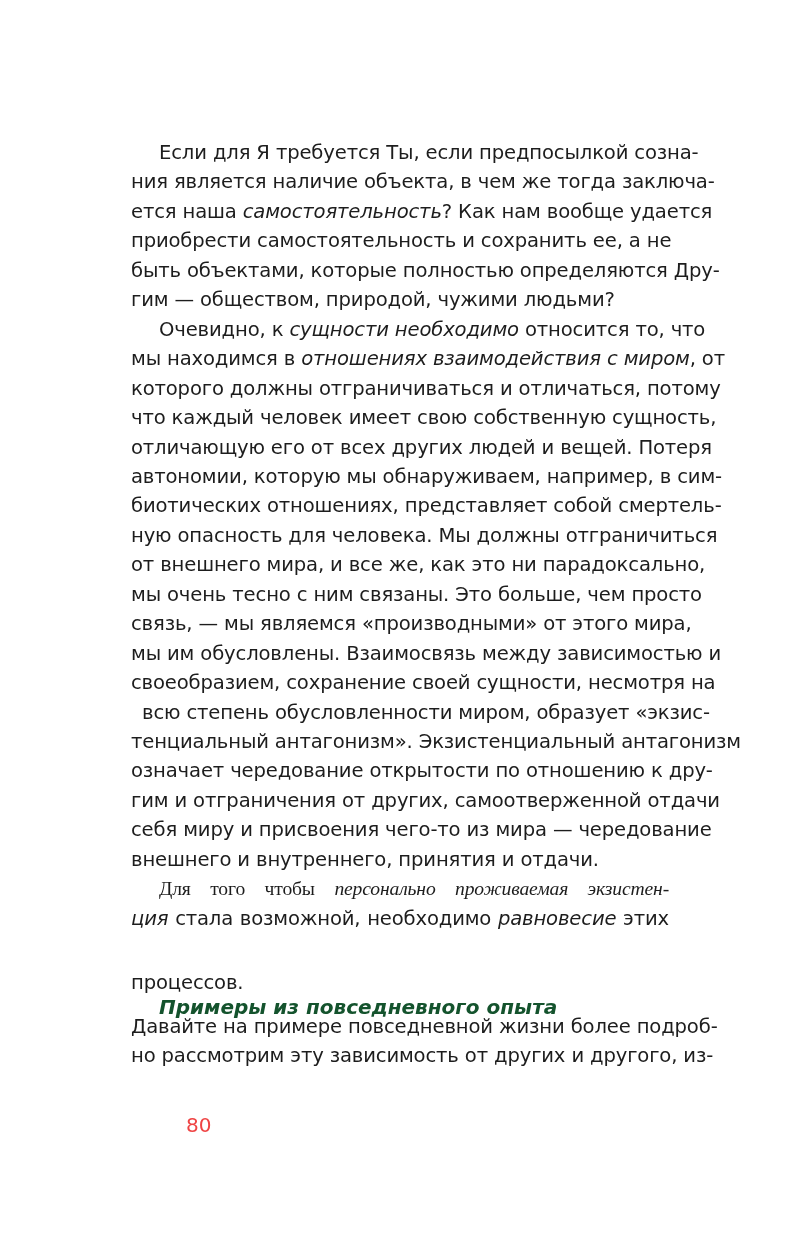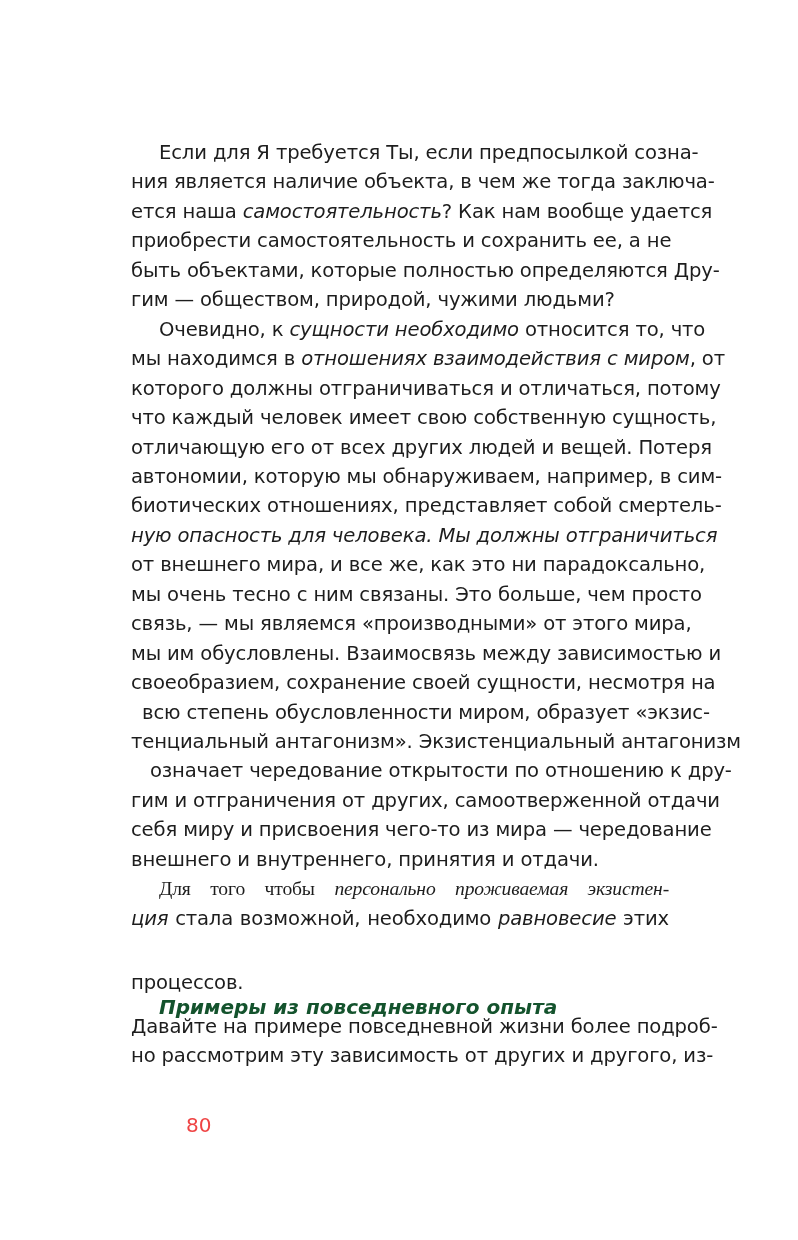--- a/index.html
+++ b/index.html
@@ -39,29 +39,29 @@
       <div class="line justify" style="top: 88.35px;"><span>приобрести самостоятельность и сохранить ее, а не</span></div>
       <div class="line justify" style="top: 117.8px;"><span>быть объектами, которые полностью определяются Дру-</span></div>
       <div class="line" style="top: 147.25px;"><span>гим — обществом, природой, чужими людьми?</span></div>
       <div class="line indent justify" style="top: 176.7px;"><span>Очевидно, к </span><i>сущности необходимо</i><span> относится то, что</span></div>
       <div class="line justify" style="top: 206.15px;"><span>мы находимся в </span><i>отношениях взаимодействия с миром</i><span>, от</span></div>
       <div class="line justify" style="top: 235.6px;"><span>которого должны отграничиваться и отличаться, потому</span></div>
       <div class="line justify" style="top: 265.05px;"><span>что каждый человек имеет свою собственную сущность,</span></div>
       <div class="line justify" style="top: 294.5px;"><span>отличающую его от всех других людей и вещей. Потеря</span></div>
       <div class="line justify" style="top: 323.95px;"><span>автономии, которую мы обнаруживаем, например, в сим-</span></div>
       <div class="line justify" style="top: 353.4px;"><span>биотических отношениях, представляет собой смертель-</span></div>
-      <div class="line justify" style="top: 382.85px; font-style: italic;"><span>ную опасность для человека. Мы должны отграничиться</span></div>
+      <div class="line justify" style="top: 382.85px;"><span>ную опасность для человека. Мы должны отграничиться</span></div>
       <div class="line justify" style="top: 412.3px;"><span>от внешнего мира, и все же, как это ни парадоксально,</span></div>
       <div class="line justify" style="top: 441.75px;"><span>мы очень тесно с ним связаны. Это больше, чем просто</span></div>
       <div class="line justify" style="top: 471.2px;"><span>связь, — мы являемся «производными» от этого мира,</span></div>
       <div class="line justify" style="top: 500.65px;"><span>мы им обусловлены. Взаимосвязь между зависимостью и</span></div>
       <div class="line justify" style="top: 530.1px;"><span>своеобразием, сохранение своей сущности, несмотря на</span></div>
       <div class="line justify" style="top: 559.55px; margin-left: 11px;"><span>всю степень обусловленности миром, образует «экзис-</span></div>
       <div class="line justify" style="top: 589px;"><span>тенциальный антагонизм». Экзистенциальный антагонизм</span></div>
-      <div class="line justify" style="top: 618.45px; margin-left: 19px;"><span>означает чередование открытости по отношению к дру-</span></div>
+      <div class="line justify" style="top: 618.45px;"><span>означает чередование открытости по отношению к дру-</span></div>
       <div class="line justify" style="top: 647.9px;"><span>гим и отграничения от других, самоотверженной отдачи</span></div>
       <div class="line justify" style="top: 677.35px;"><span>себя миру и присвоения чего-то из мира — чередование</span></div>
       <div class="line" style="top: 706.8px;"><span>внешнего и внутреннего, принятия и отдачи.</span></div>
       <div class="line indent justify" style="top: 736.25px; font-family: Liberation Serif, serif;"><span>Для того чтобы </span><i>персонально проживаемая экзистен-</i></div>
       <div class="line justify" style="top: 765.7px;"><i>ция</i><span> стала возможной, необходимо </span><i>равновесие</i><span> этих</span></div>
       <div class="line" style="top: 795.15px; margin-top: 35px;"><span>процессов.</span></div>
     </div>
   <div class="heading">Примеры из повседневного опыта</div>
   <div class="text-block" id="after-block" style="top:1012px;">
       <div class="line justify" style="top: 0px;"><span>Давайте на примере повседневной жизни более подроб-</span></div>

